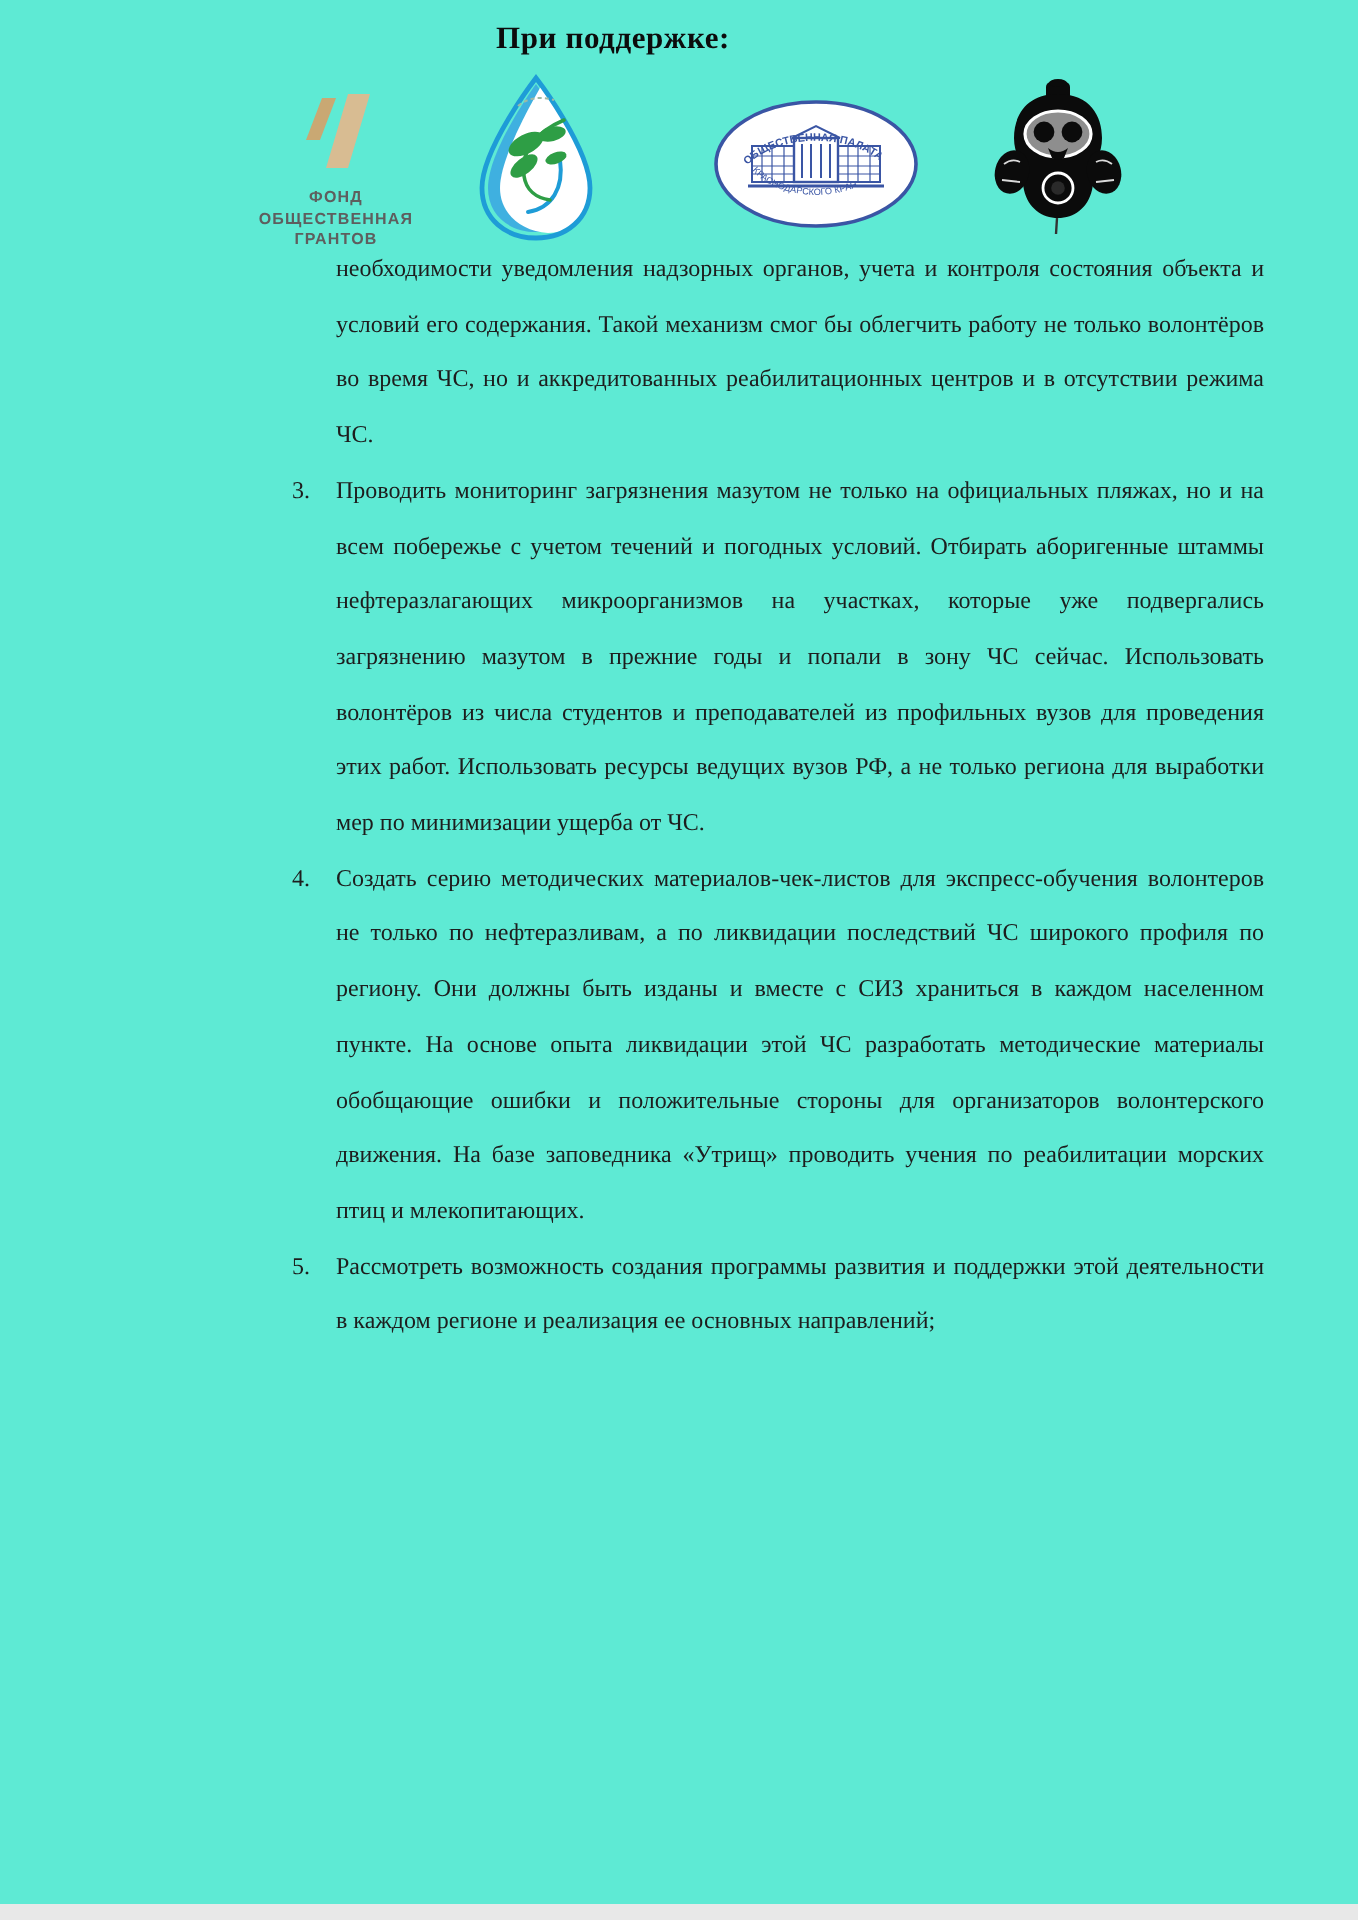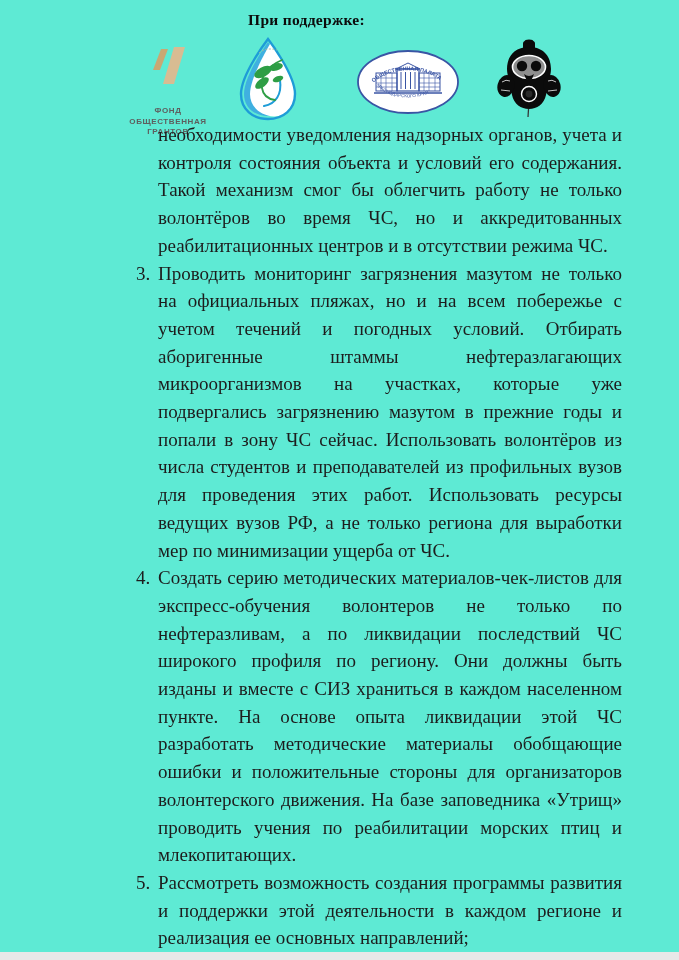--- a/index.html
+++ b/index.html
@@ -13,32 +13,32 @@
   
   .doc-title{
     position:absolute;top:11px;left:0;width:613px;
     text-align:center;
     font-size:15.5px;font-weight:bold;color:#0c0c0c;
     letter-spacing:.3px;
   }
   .logo{position:absolute;}
   .logo-grant{left:108px;top:42px;width:120px;text-align:center;}
   .logo-grant .caption{
-    margin-top:16px;
+    margin-top:3px;
     font-family:"Liberation Sans", sans-serif;
     font-size:8px;font-weight:bold;line-height:10.5px;
     color:#5e5e5e;letter-spacing:.6px;
   }
   .logo-drop{left:236px;top:36px;}
   .logo-seal{left:356px;top:49px;}
   .logo-mask{left:497px;top:38px;}
   
   .body-text{
-    position:absolute;left:158px;top:121px;width:464px;
-    font-size:19px;line-height:27.7px;color:#1d1d1d;
+    position:absolute;left:168px;top:121px;width:464px;
+    font-size:12px;line-height:27.7px;color:#1d1d1d;
     text-align:justify;
   }
   .para{position:relative;margin:0;padding:0;}
   .para .num{
     position:absolute;left:-22px;top:0;
     text-align:left;
   }
 </style>
 </head>
 <body>

